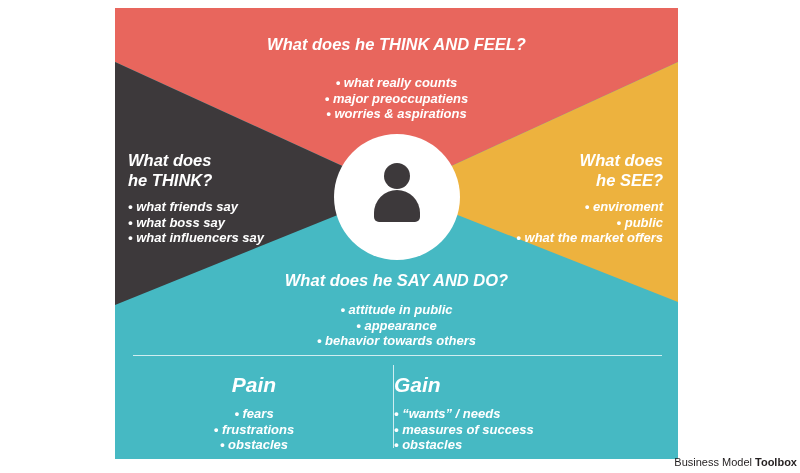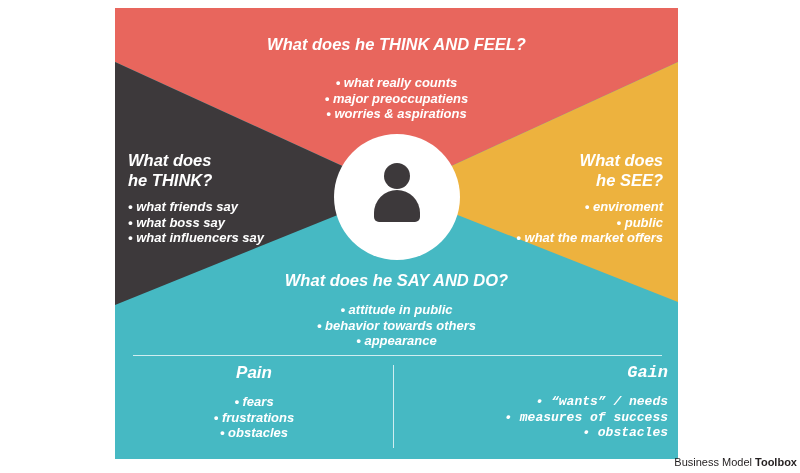--- a/index.html
+++ b/index.html
@@ -44,22 +44,22 @@
   .see .items { margin-top:9px; }
   .sd   { left:0; right:0; top:262px; text-align:center; }
   .sd .items { margin-top:11px; }
 
   .hline { position:absolute; left:18px; top:347px; width:529px; height:1px;
     background:rgba(255,255,255,0.75); }
   .vline { position:absolute; left:278px; top:357px; width:1px; height:83px;
     background:rgba(255,255,255,0.75); }
 
   .pain { left:0; top:354px; width:278px; text-align:center; }
-  .gain { left:279px; right:10px; top:354px; text-align:right;font-family:Liberation Mono, monospace; }
-  .pain .h1, .gain .h1 { font-size:17px; }
+  .gain { left:279px; right:10px; top:354px; text-align:left; }
+  .pain .h1, .gain .h1 { font-size:21px;margin-top:12px; }
   .pain .items, .gain .items { margin-top:11px; }
 
   .caption {
     position:absolute; right:3px; bottom:0px;
     font-size:11px; line-height:13px; color:#231f20;
     font-style:normal; font-weight:normal; white-space:pre;margin-left:41px;
   }
   .caption b { font-weight:bold; }
 </style>
 </head>
@@ -98,22 +98,22 @@
           <div class="li">• enviroment</div>
           <div class="li">• public</div>
           <div class="li">• what the market offers</div>
         </div>
     </div>
 
     <div class="block sd">
       <div class="h1">What does he SAY AND DO?</div>
       <div class="items">
           <div class="li">• attitude in public</div>
+          <div class="li">• appearance</div>
           <div class="li">• behavior towards others</div>
-          <div class="li">• appearance</div>
         </div>
     </div>
 
     <div class="circle">
       <div class="person">
         <div class="p-head"></div>
         <div class="p-body"></div>
       </div>
     </div>
 

